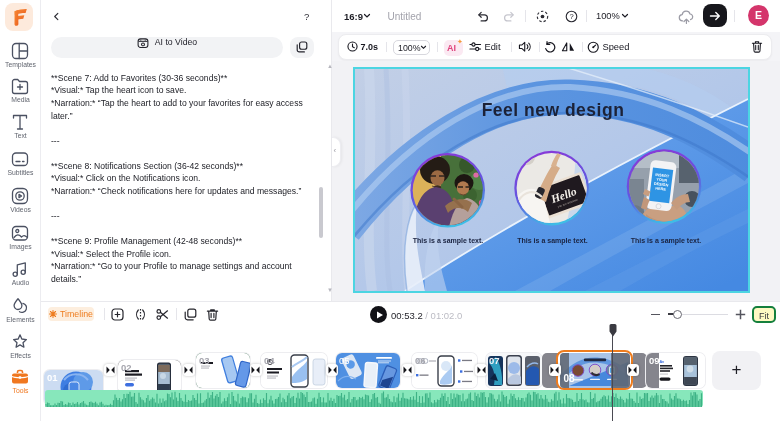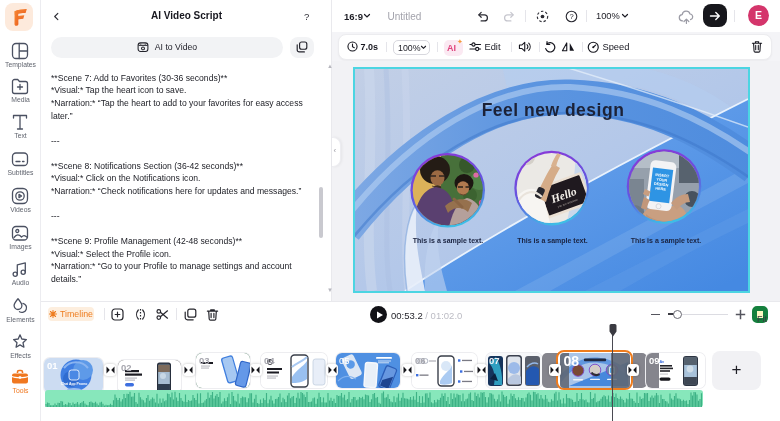--- a/index.html
+++ b/index.html
@@ -75,24 +75,23 @@
 <path d="M8.5 7 v-1 a1.5 1.5 0 0 1 1.5-1.5 h2 a1.5 1.5 0 0 1 1.5 1.5 v1" fill="none" stroke="#f07820" stroke-width="1.6"></path>
 <path d="M3 10.5 c3 1.6 13 1.6 16 0" fill="none" stroke="#fff" stroke-width="1.1"></path>
 <rect x="9.6" y="10.2" width="2.8" height="2.6" rx="0.8" fill="#fff"></rect>
 </svg>
     <div class="abs" style="left:0;top:387px;width:41px;text-align:center;font-size:6.8px;color:#f07820">Tools</div>
   </div>
 <div class="abs" style="left:41px;top:0;width:291px;height:301px;background:#fff;border-right:1px solid #e9e9ed">
 <svg class="abs" style="left:11px;top:11.5px" width="9" height="9" viewBox="0 0 10 10">
       <path d="M6.5 1.5 L3 5 L6.5 8.5" fill="none" stroke="#2c2c34" stroke-width="1.25" stroke-linecap="round" stroke-linejoin="round"></path>
     </svg>
-<div class="abs" style="left:0;top:9.5px;width:291px;text-align:center;font-size:10px;font-weight:bold;color:#17171f">AI Video Script</div>
 <div class="abs" style="left:263px;top:10.5px;font-size:9.5px;color:#2c2c34">?</div>
 <div class="abs" style="left:10px;top:36.5px;width:232px;height:21px;background:#f2f3f5;border-radius:10.5px">
-<div class="abs" style="left:0;top:0;width:100%;height:100%;display:flex;align-items:center;justify-content:center;gap:6px">
+<div class="abs" style="left:0;top:0;width:100%;height:100%;display:flex;align-items:flex-start;justify-content:center;gap:6px">
 <svg width="12" height="12" viewBox="0 0 13 13">
           <rect x="1.2" y="2" width="10.6" height="9.3" rx="2.6" fill="none" stroke="#23232b" stroke-width="1.15"></rect>
           <path d="M1.6 4.7 h10" stroke="#23232b" stroke-width="1.1"></path>
           <circle cx="6.5" cy="8" r="1.6" fill="none" stroke="#23232b" stroke-width="1.1"></circle>
           <rect x="3.4" y="2.9" width="1.3" height="0.9" fill="#23232b"></rect>
           <rect x="8.3" y="2.9" width="1.3" height="0.9" fill="#23232b"></rect>
         </svg>
 <span style="font-size:8.7px;color:#1d1d26">AI to Video</span>
       </div>
     </div>
@@ -354,22 +353,22 @@
     </svg>
   </div>
 <div class="abs" style="left:391px;top:309.8px;font-size:9.5px;color:#26262d">00:53.2 <span style="color:#bcbcc4">/ 01:02.0</span></div>
 <div class="abs" style="left:651px;top:313.5px;width:9px;height:1.6px;background:#55555e"></div>
 <div class="abs" style="left:668px;top:313.7px;width:60px;height:1.4px;background:#dcdce2"></div>
 <div class="abs" style="left:668px;top:313.2px;width:6px;height:2.2px;background:#3a3a42"></div>
 <div class="abs" style="left:673px;top:310px;width:9px;height:9px;background:#fff;border:1.6px solid #6a6a73;border-radius:50%"></div>
 <svg class="abs" style="left:735px;top:309px" width="11" height="11" viewBox="0 0 11 11">
     <path d="M5.5 0.8 V10.2 M0.8 5.5 H10.2" stroke="#55555e" stroke-width="1.5"></path>
   </svg>
-<div class="abs" style="left:752px;top:306px;width:16px;height:17px;border:5px solid #15803d;border-radius:5px;background:#fef9c3;font-size:9px;color:#3a3a40;text-align:center;line-height:16px">Fit</div>
-<div class="abs" style="left:44px;top:358px;width:59px;height:35px;background:#fff;border-radius:6px;box-shadow:0 0 0 1px #ededf0;overflow:hidden">
+<div class="abs" style="left:752px;top:306px;width:24px;height:17px;border:2px solid #15803d;border-radius:5px;background:#fef9c3;font-size:9px;color:#3a3a40;text-align:center;line-height:16px">Fit</div>
+<div class="abs" style="left:44px;top:370px;width:59px;height:35px;background:#fff;border-radius:6px;box-shadow:0 0 0 1px #ededf0;overflow:hidden">
     <svg width="59" height="35" viewBox="0 0 59 35">
       <rect width="59" height="35" fill="#ccdcf2"></rect>
 <circle cx="32" cy="17" r="15.5" fill="#3f7ee2"></circle>
       <circle cx="39" cy="12" r="10" fill="#5e9ae8"></circle>
       <circle cx="27" cy="21" r="8" fill="#2f6cd0"></circle>
       <path d="M20 10 a15.5 15.5 0 0 1 24 0" stroke="#8ab4f0" stroke-width="2" fill="none"></path>
 <rect x="25" y="12" width="10" height="10" rx="2.5" fill="#4a88e4" stroke="#fff" stroke-width="0.8"></rect>
 <text x="30" y="26.5" text-anchor="middle" font-size="3.4" font-weight="bold" fill="#fff">Chat App Promo</text>
 <ellipse cx="30" cy="31.5" rx="7" ry="1.5" fill="#9ec0ee"></ellipse>
     </svg>
@@ -500,21 +499,21 @@
 <path d="M30.5 17.5 a5.8 5.8 0 0 0 8 1.6" stroke="#2f2b34" stroke-width="2.2" fill="none"></path>
 <rect x="48.2" y="11.5" width="5.6" height="8" rx="1.2" fill="#f2f2f4"></rect>
         <rect x="49.2" y="12.7" width="3.6" height="5.2" fill="#2e94e4"></rect>
 <rect x="12" y="24" width="10" height="1.4" rx="0.7" fill="#eef2f8"></rect>
 <rect x="29" y="23.7" width="10" height="1.4" rx="0.7" fill="#eef2f8"></rect>
 <rect x="46" y="23.7" width="10" height="1.4" rx="0.7" fill="#eef2f8"></rect>
       </svg>
     </div>
 <div class="abs" style="left:0;top:0;width:9px;height:35px;background:rgba(96,102,114,.88)"></div>
 <div class="abs" style="left:51px;top:0;width:19px;height:35px;background:rgba(96,102,114,.88)"></div>
-<div class="abs" style="left:4px;top:0;font-size:14px;font-weight:bold;color:#fff">08</div>
+<div class="abs" style="left:4px;top:20px;font-size:10px;font-weight:bold;color:#fff">08</div>
   </div>
 <div class="abs" style="left:646px;top:352.5px;width:59px;height:35px;background:#fff;border-radius:6px;box-shadow:0 0 0 1px #ededf0;overflow:hidden">
     <svg width="59" height="35" viewBox="0 0 59 35">
       <rect width="59" height="35" fill="#fff"></rect>
 <rect x="0" y="0" width="13" height="35" fill="#85858d"></rect>
 <text x="13.5" y="9.5" font-size="3.8" font-weight="bold" fill="#3d6fe0">Av</text>
 <rect x="14" y="12" width="12" height="1.6" fill="#23232a"></rect>
       <rect x="14" y="14.6" width="13" height="1.6" fill="#23232a"></rect>
       <rect x="14" y="17.2" width="10" height="1.6" fill="#23232a"></rect>
 <rect x="14" y="20.6" width="8" height="0.9" fill="#b9b9c0"></rect>

